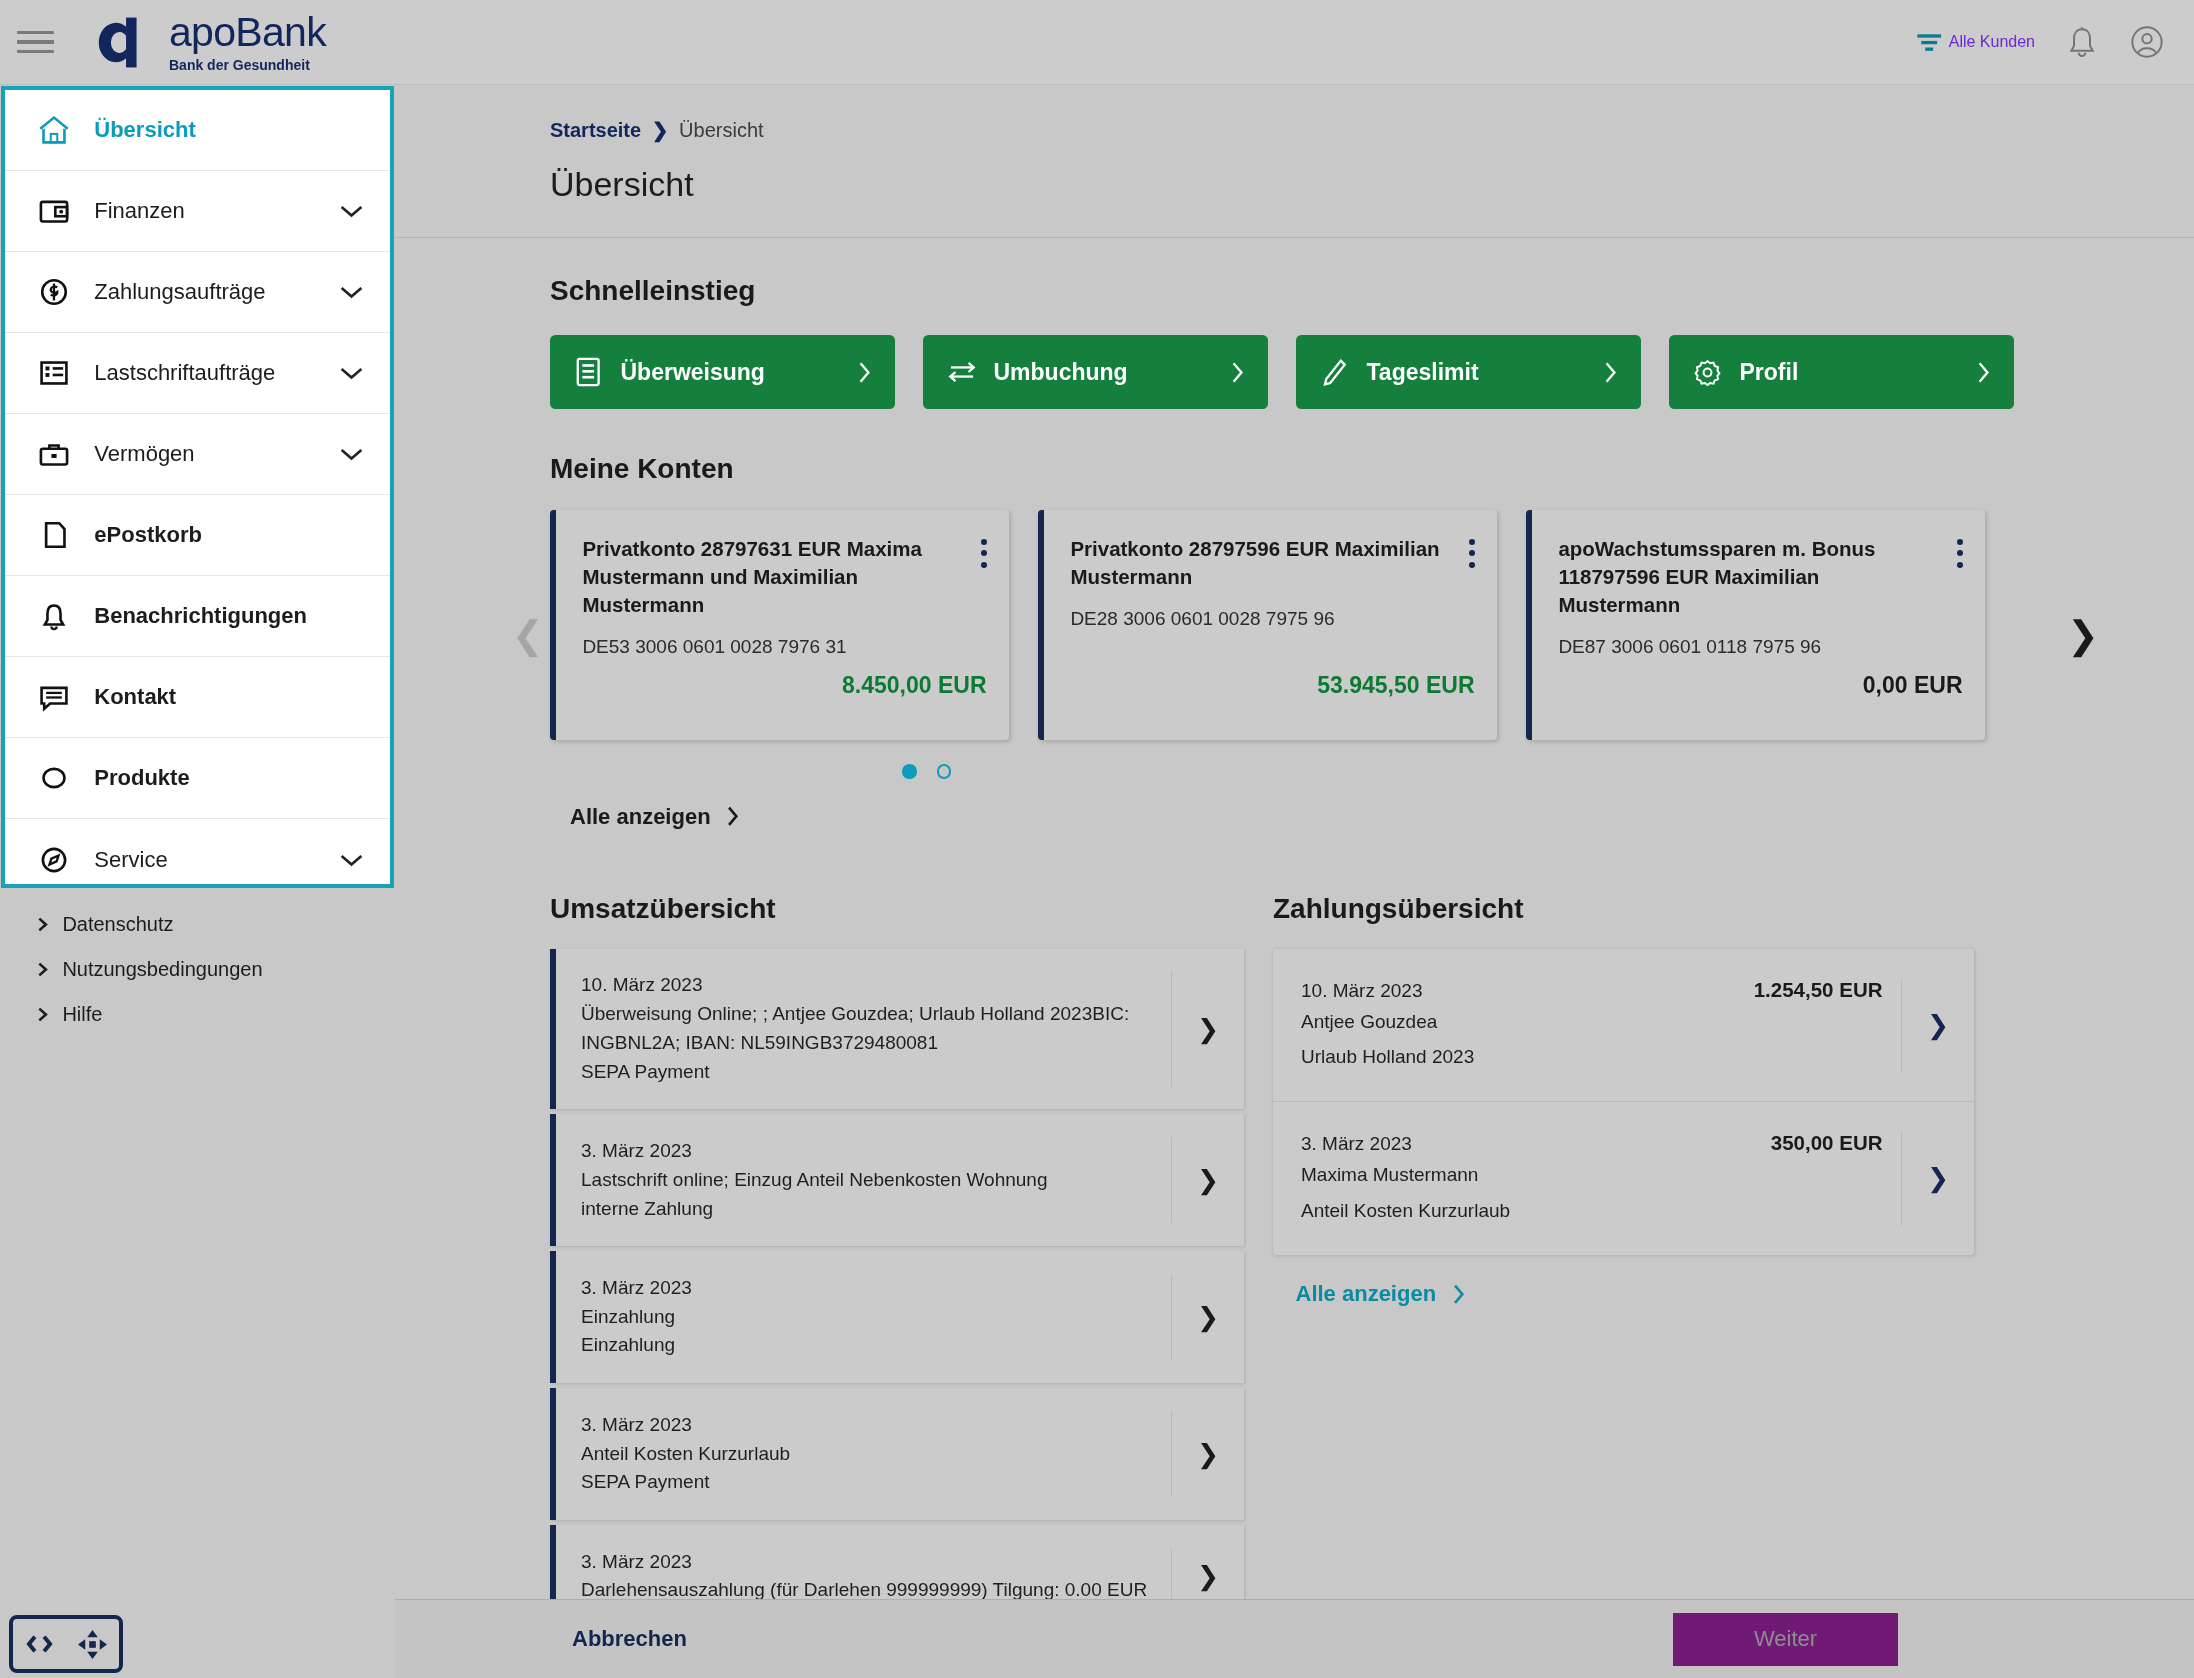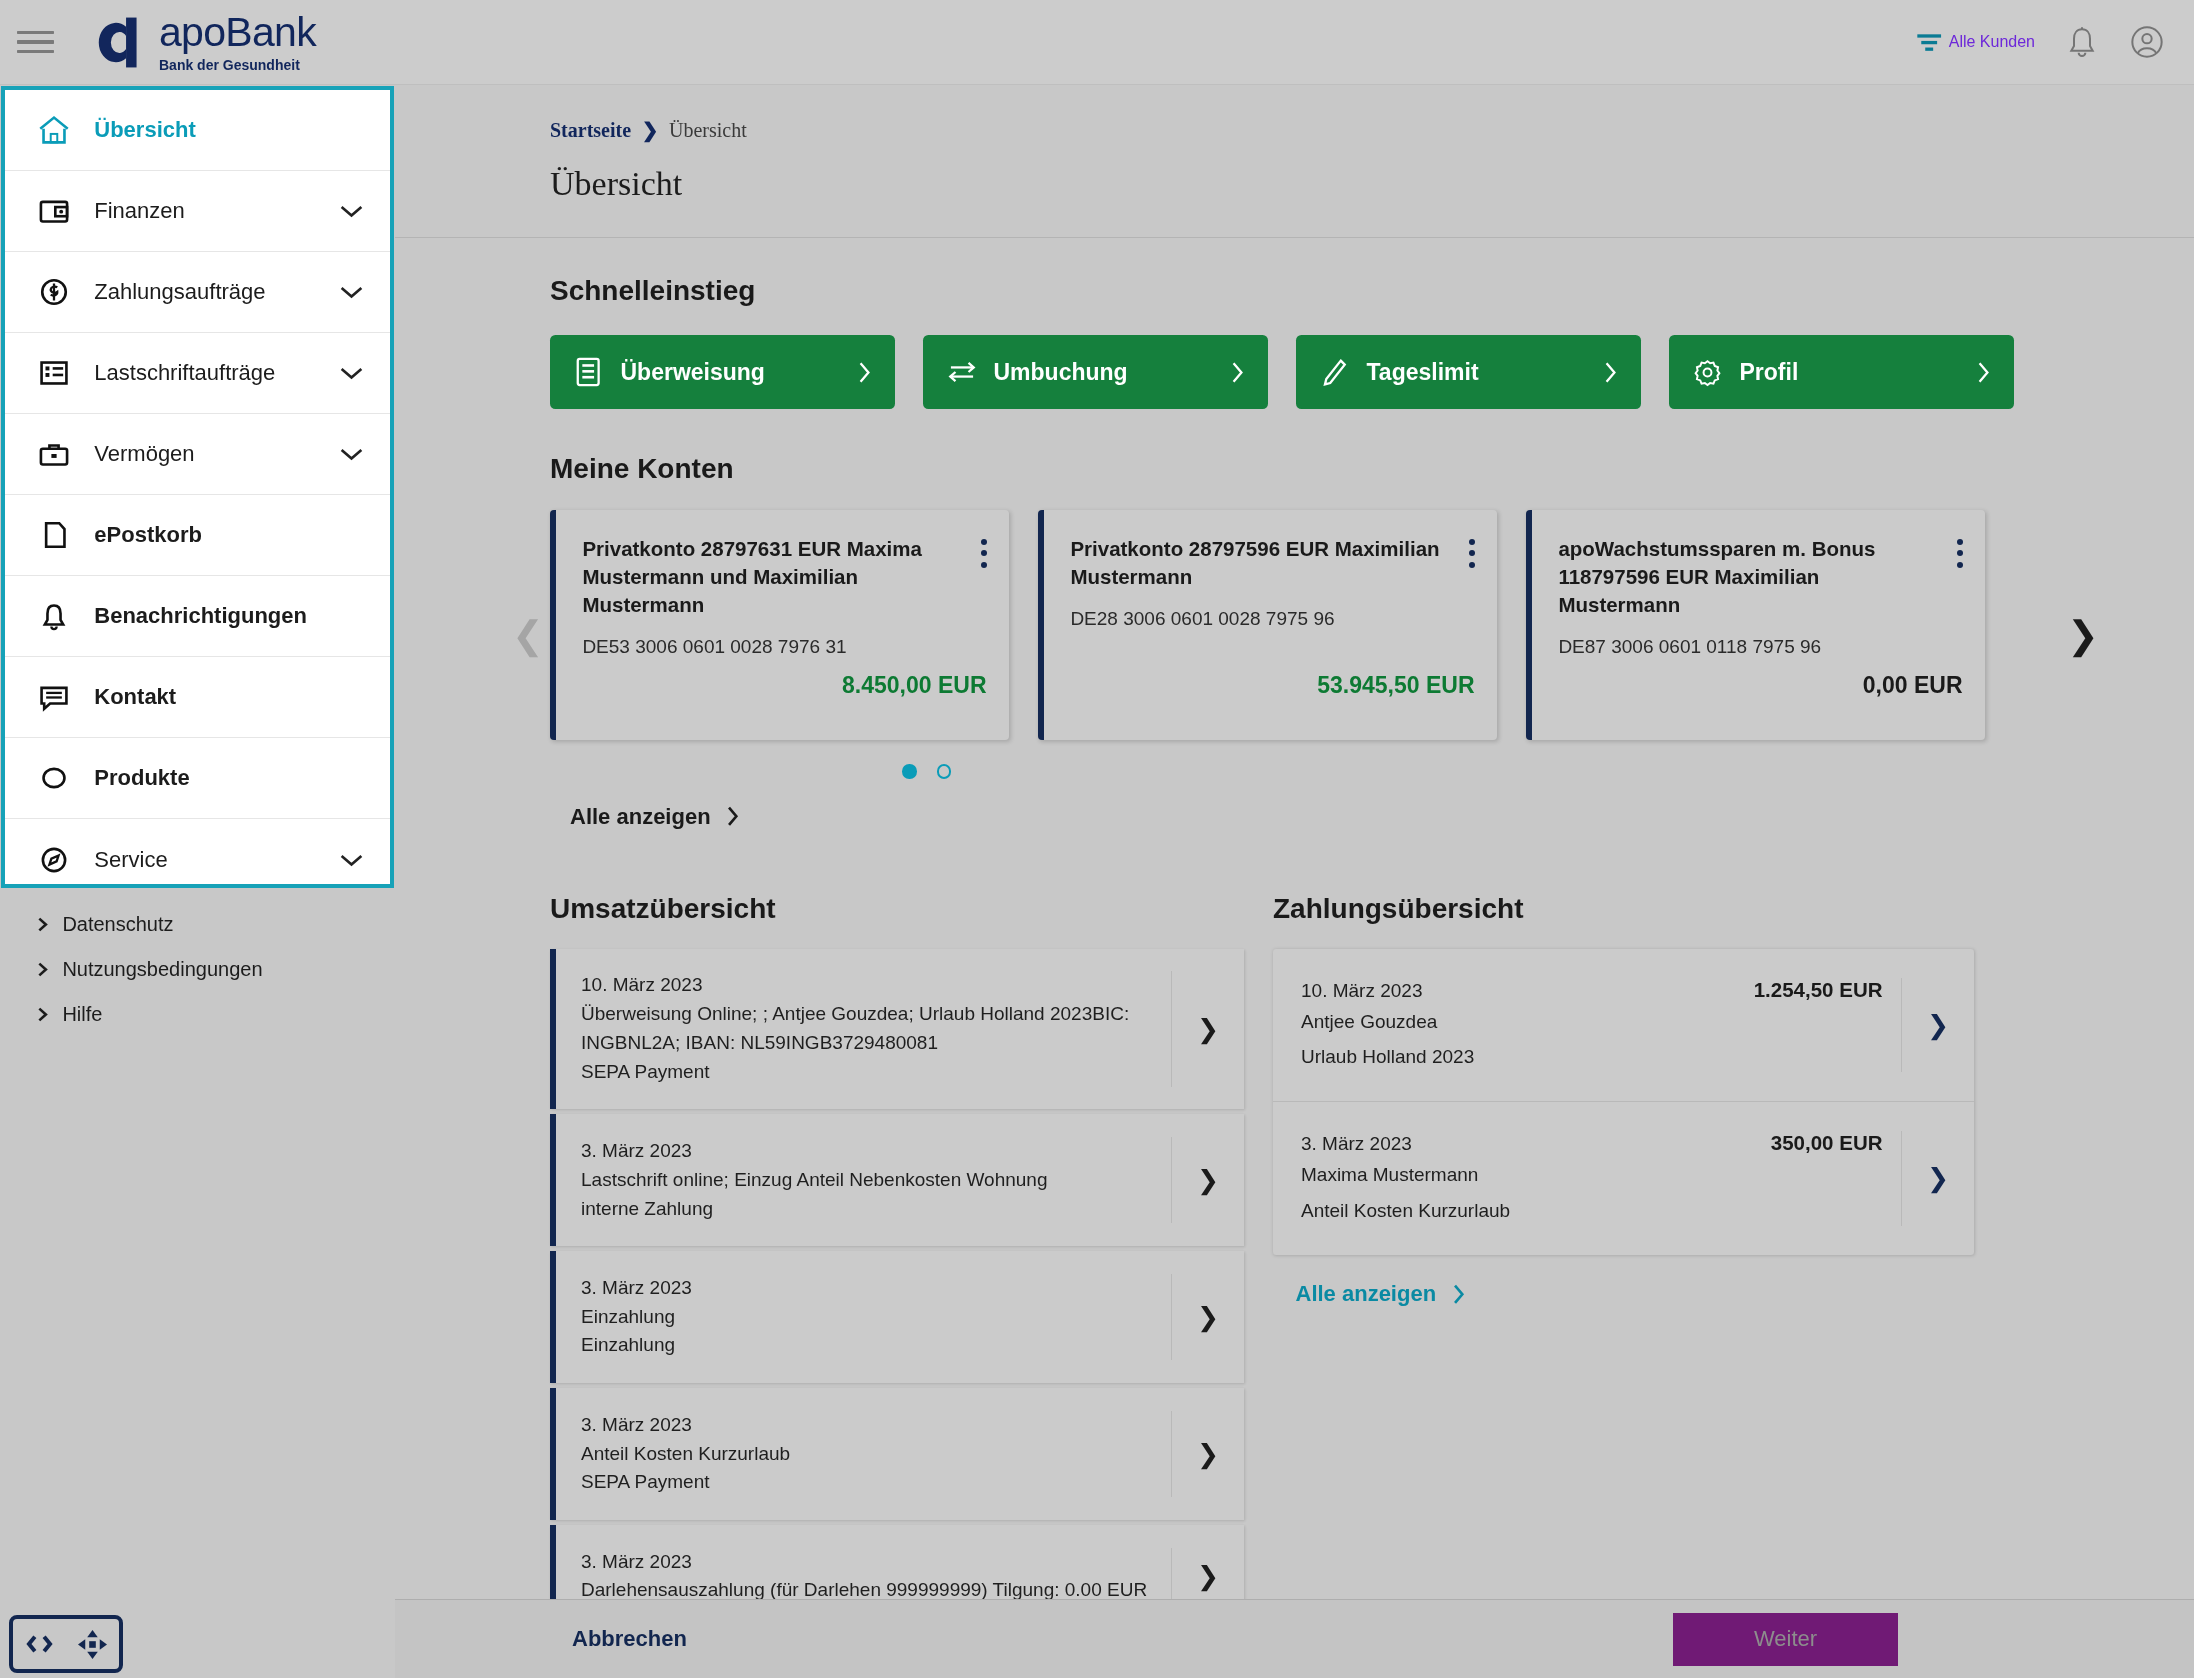--- a/index.html
+++ b/index.html
@@ -16,21 +16,21 @@
     position: absolute; left: 0; top: 0; width: 2194px; height: 85px;
     background: #cccccc;
     display: flex; align-items: center;
     border-bottom: 0.7px solid #bfbfbf;
   }
   #hamburger { margin-left: 17px; width: 37px; height: 37px; display:flex; flex-direction:column; justify-content:center; gap:6px; cursor:pointer; }
   #hamburger i { display:block; height:3.3px; background:#7a7a7a; border-radius:0.7px; }
   #logo-wrap { display:flex; align-items:center; margin-left: 34px; }
   #logo-mark { width: 63px; height: 63px; position: relative; }
   #logo-mark svg { display:block; }
-  #logo-text { margin-left: 8px; }
+  #logo-text { margin-left: 18px; }
   .logo-name { font-size: 41px; color:#11265c; font-weight:400; line-height:1; letter-spacing:-0.7px;}
   .logo-tag { font-size: 14px; color:#11265c; font-weight:700; margin-top: 4px; letter-spacing:0px;}
   #header-right { margin-left:auto; display:flex; align-items:center; gap: 29px; margin-right: 29px; }
   #all-customers { display:flex; align-items:center; gap: 6.6px; color:#6d28d9; font-size:16px; cursor:pointer; }
   .hdr-icon { width:36px; height:36px; cursor:pointer; }
 
   
   #sidebar {
     position:absolute; left:0; top:85px; width:395px; height: 1515px;
     background:#c8c8c8;
@@ -48,21 +48,21 @@
   .nav-ico { width: 38px; flex:0 0 38px; display:flex; align-items:center; justify-content:center; }
   .nav-label { margin-left: 21px; font-size: 22px; color:#1c1c1c; }
   .nav-item.active .nav-label { color:#0a9cb8; font-weight:700; }
   .nav-label.bold { font-weight:700; }
   .nav-chev { margin-left:auto; width:25px; height:16px; }
   #footer-links { position:absolute; left:0; top:817px; width:393px; padding-left:36px; }
   .flink { display:flex; align-items:center; gap:13.2px; height:45px; font-size:20px; color:#1c1c1c; cursor:pointer; }
 
   
   #main { position:absolute; left:395px; top:85px; width: 1799px; height: 1515px; background:#c8c8c8; }
-  #breadcrumb-zone { height: 153px; border-bottom: 1.3px solid #b4b4b4; padding: 33px 0 16px 155px; font-family: Liberation Serif, serif; }
+  #breadcrumb-zone { height: 153px; border-bottom: 1.3px solid #b4b4b4; padding: 33px 0 16px 155px; }
   #crumbs { display:flex; align-items:center; gap:10.6px; font-size:20px; }
   .crumb-link { color:#11265c; font-weight:700; cursor:pointer; }
   .crumb-sep { color:#11265c; font-weight:700; font-size:20px; }
   .crumb-cur { color:#3a3a3a; }
   #page-title { font-size:34px; color:#1c1c1c; margin-top:22.5px; font-weight:400; }
 
   #content { padding: 37px 0 0 155px; height: 1361px; overflow:hidden; position:relative; }
   .sect-head { font-size:28px; font-weight:700; color:#1a1a1a; }
 
   

